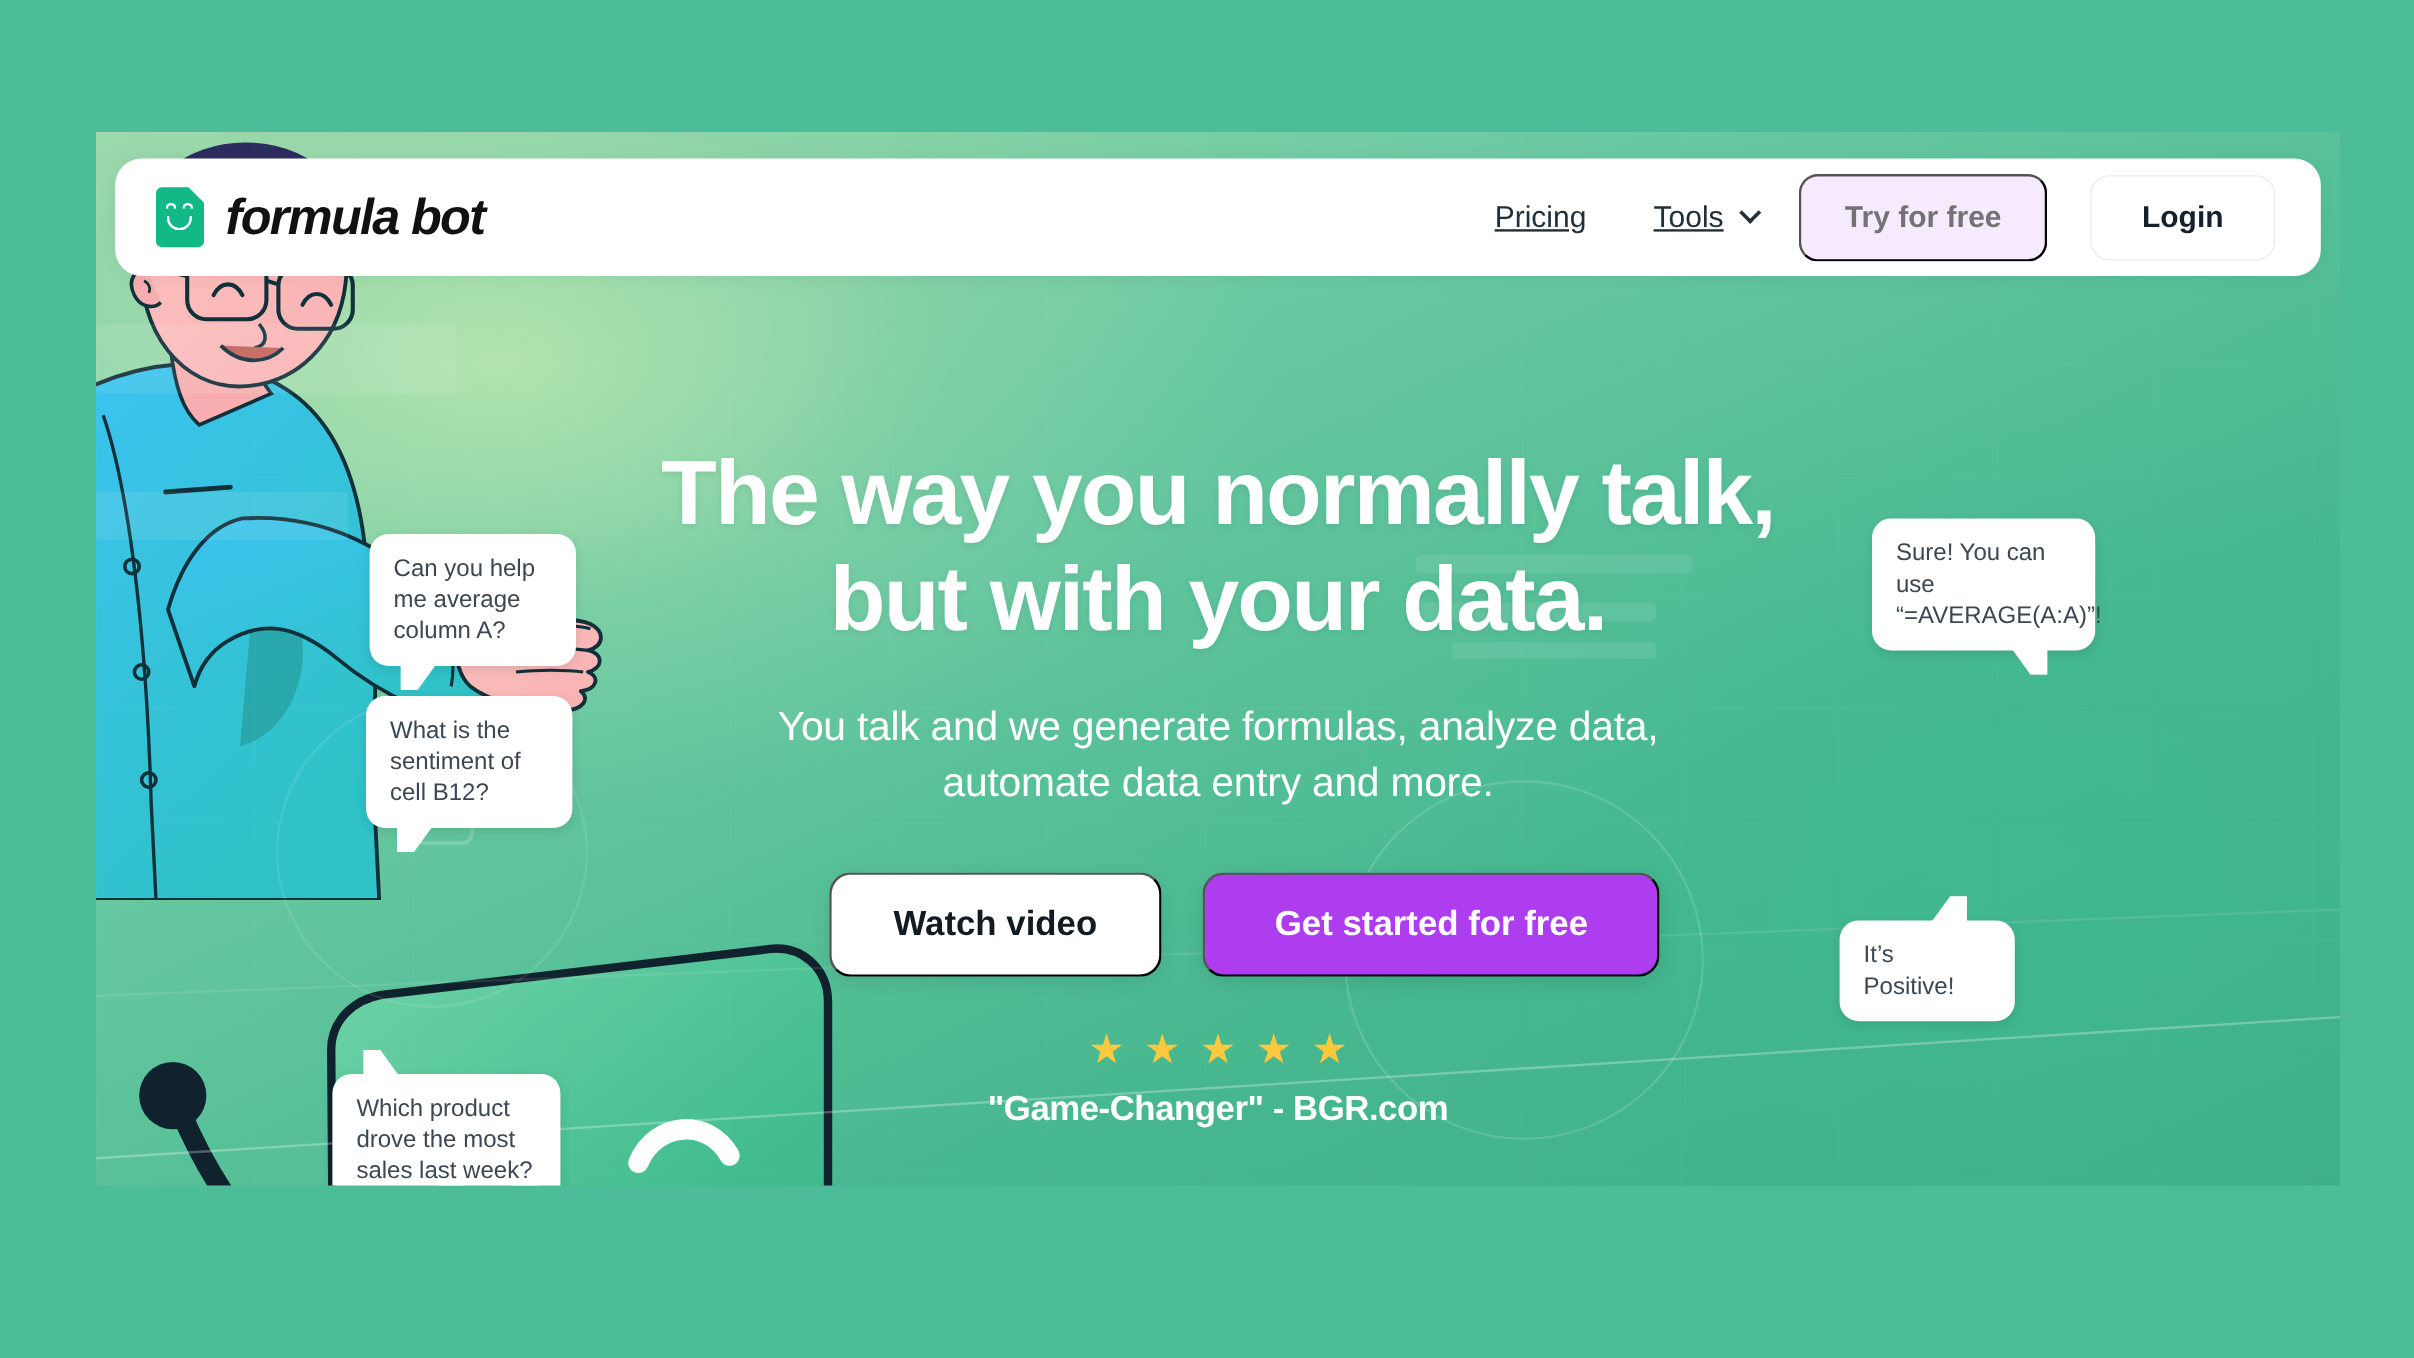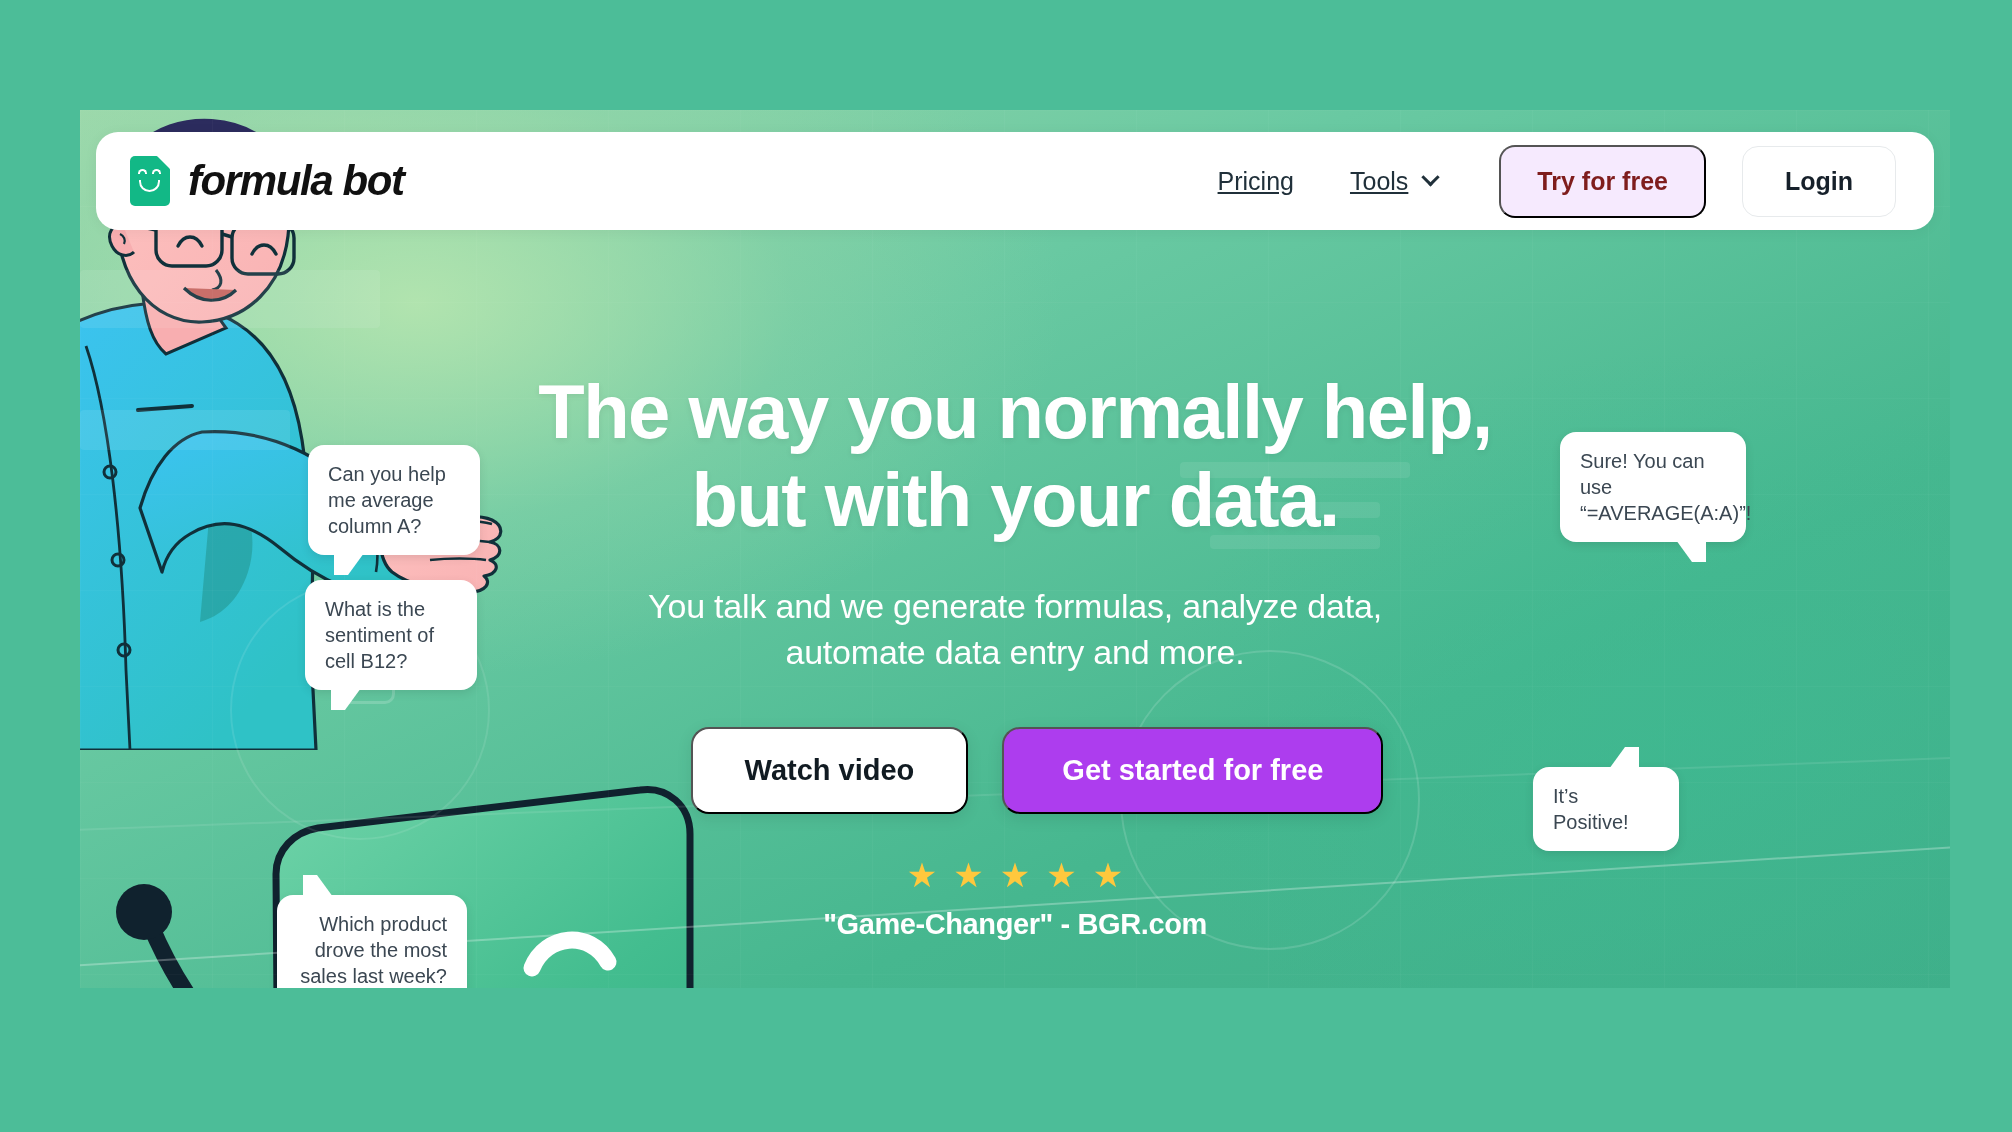--- a/index.html
+++ b/index.html
@@ -151,23 +151,22 @@
   }
   .nav-link.with-caret { display: flex; align-items: center; gap: 16px; }
   .caret {
     width: 13px; height: 13px;
     border-right: 3px solid #20303a;
     border-bottom: 3px solid #20303a;
     transform: rotate(45deg) translate(-3px,-3px);
   }
 
   .btn-try {
-    margin-left: 28px;
     background: #f6eafe;
-    color: #7f1d1d;
+    color: #737373;
     font-size: 25px;
     font-weight: bold;
     padding: 20px 36px;
     border-radius: 16px;
     white-space: nowrap;
   }
   .btn-login {
     margin-left: 24px;
     background: #ffffff;
     color: #16202a;
@@ -239,21 +238,21 @@
     position: absolute;
     width: 0; height: 0;
   }
   .tail.bl { left: 26px; bottom: -20px; border-left: 14px solid #ffffff; border-right: 16px solid transparent; border-top: 22px solid #ffffff; }
   .tail.tl { left: 26px; top: -20px;    border-left: 14px solid #ffffff; border-right: 16px solid transparent; border-bottom: 22px solid #ffffff; }
   .tail.br { right: 40px; bottom: -20px; border-right: 14px solid #ffffff; border-left: 16px solid transparent; border-top: 22px solid #ffffff; }
   .tail.tr { right: 40px; top: -20px;    border-right: 14px solid #ffffff; border-left: 16px solid transparent; border-bottom: 22px solid #ffffff; }
 
   #bubble-average   { left: 228px;  top: 335px;  width: 172px; }
   #bubble-sentiment { left: 225px;  top: 470px;  width: 172px; }
-  #bubble-product   { left: 197px;  top: 785px;  width: 190px; text-align: right; }
+  #bubble-product   { left: 197px;  top: 785px;  width: 190px; }
   #bubble-formula   { left: 1480px; top: 322px;  width: 186px; }
   #bubble-positive  { left: 1453px; top: 657px;  width: 146px; }</style>
 </head>
 <body>
 
 <div id="hero-section">
 
   <div class="hero-texture"></div>
   <div class="hero-diag"></div>
   <div class="hero-diag b2"></div>
@@ -383,21 +382,21 @@
   </div>
 
   <div class="bubble" id="bubble-formula">
     <span>Sure! You can use </span><br>
     <span class="fx-purple">“</span><span class="fx-purple">=AVERAGE(A:A)</span><span class="fx-purple">”</span><span>!</span>
     <span class="tail br"></span>
   </div>
 
   <div id="hero-copy">
     <h1 id="headline">
-      <span>The way you normally help,</span><br>
+      <span>The way you normally talk,</span><br>
       <span>but with your data.</span>
     </h1>
 
     <p id="subheadline">
       <span>You talk and we generate formulas, analyze data,</span><br>
       <span>automate data entry and more.</span>
     </p>
 
     <div id="cta-row">
       <button class="cta secondary">Watch video</button>

